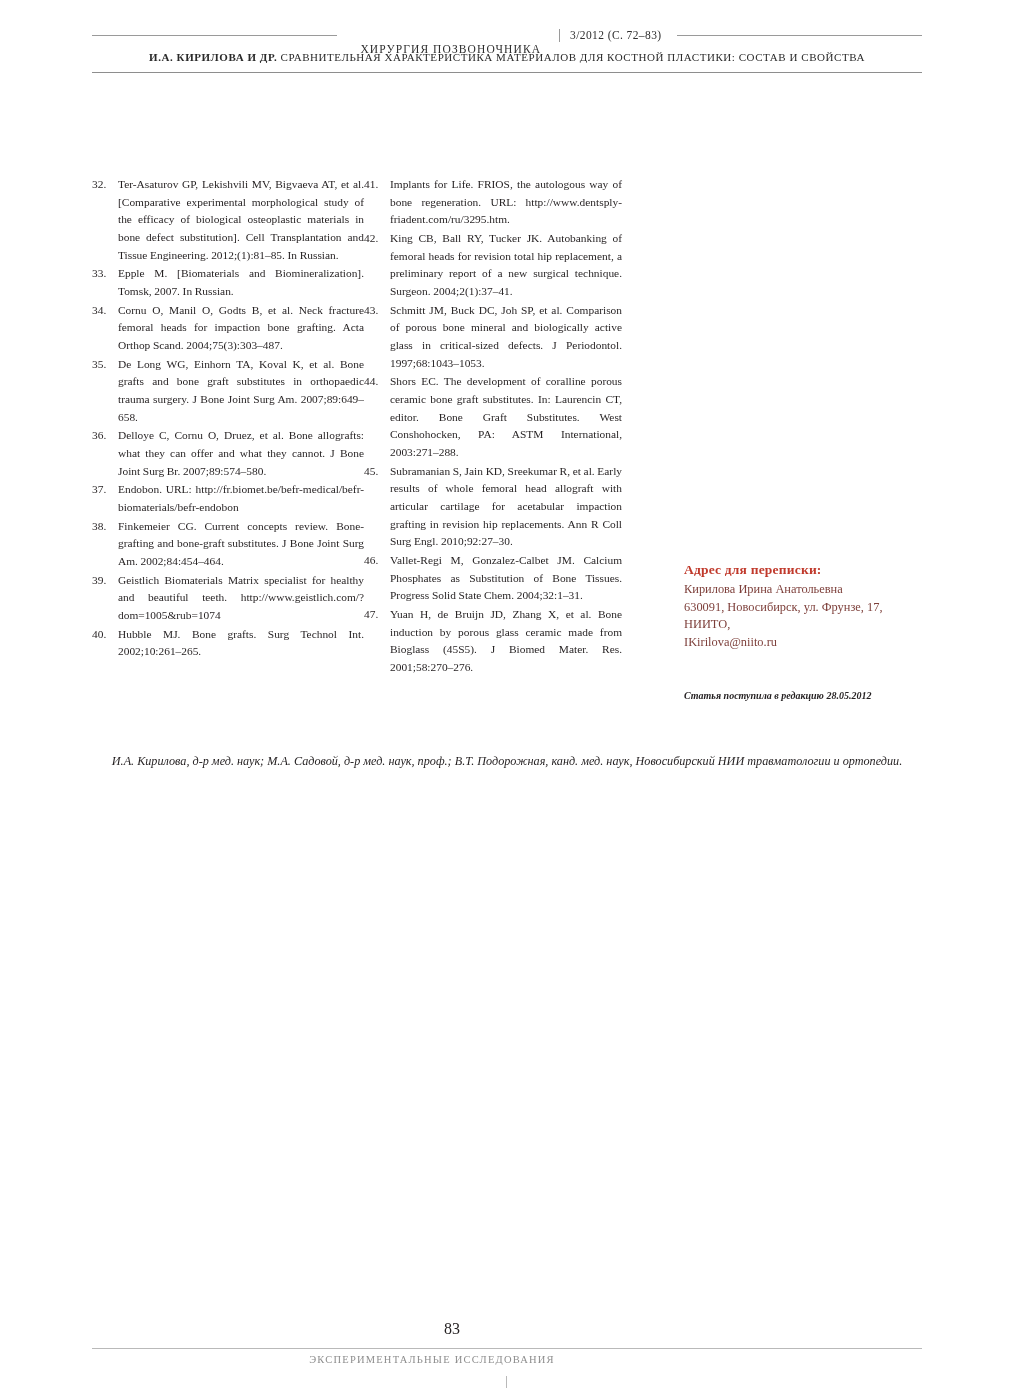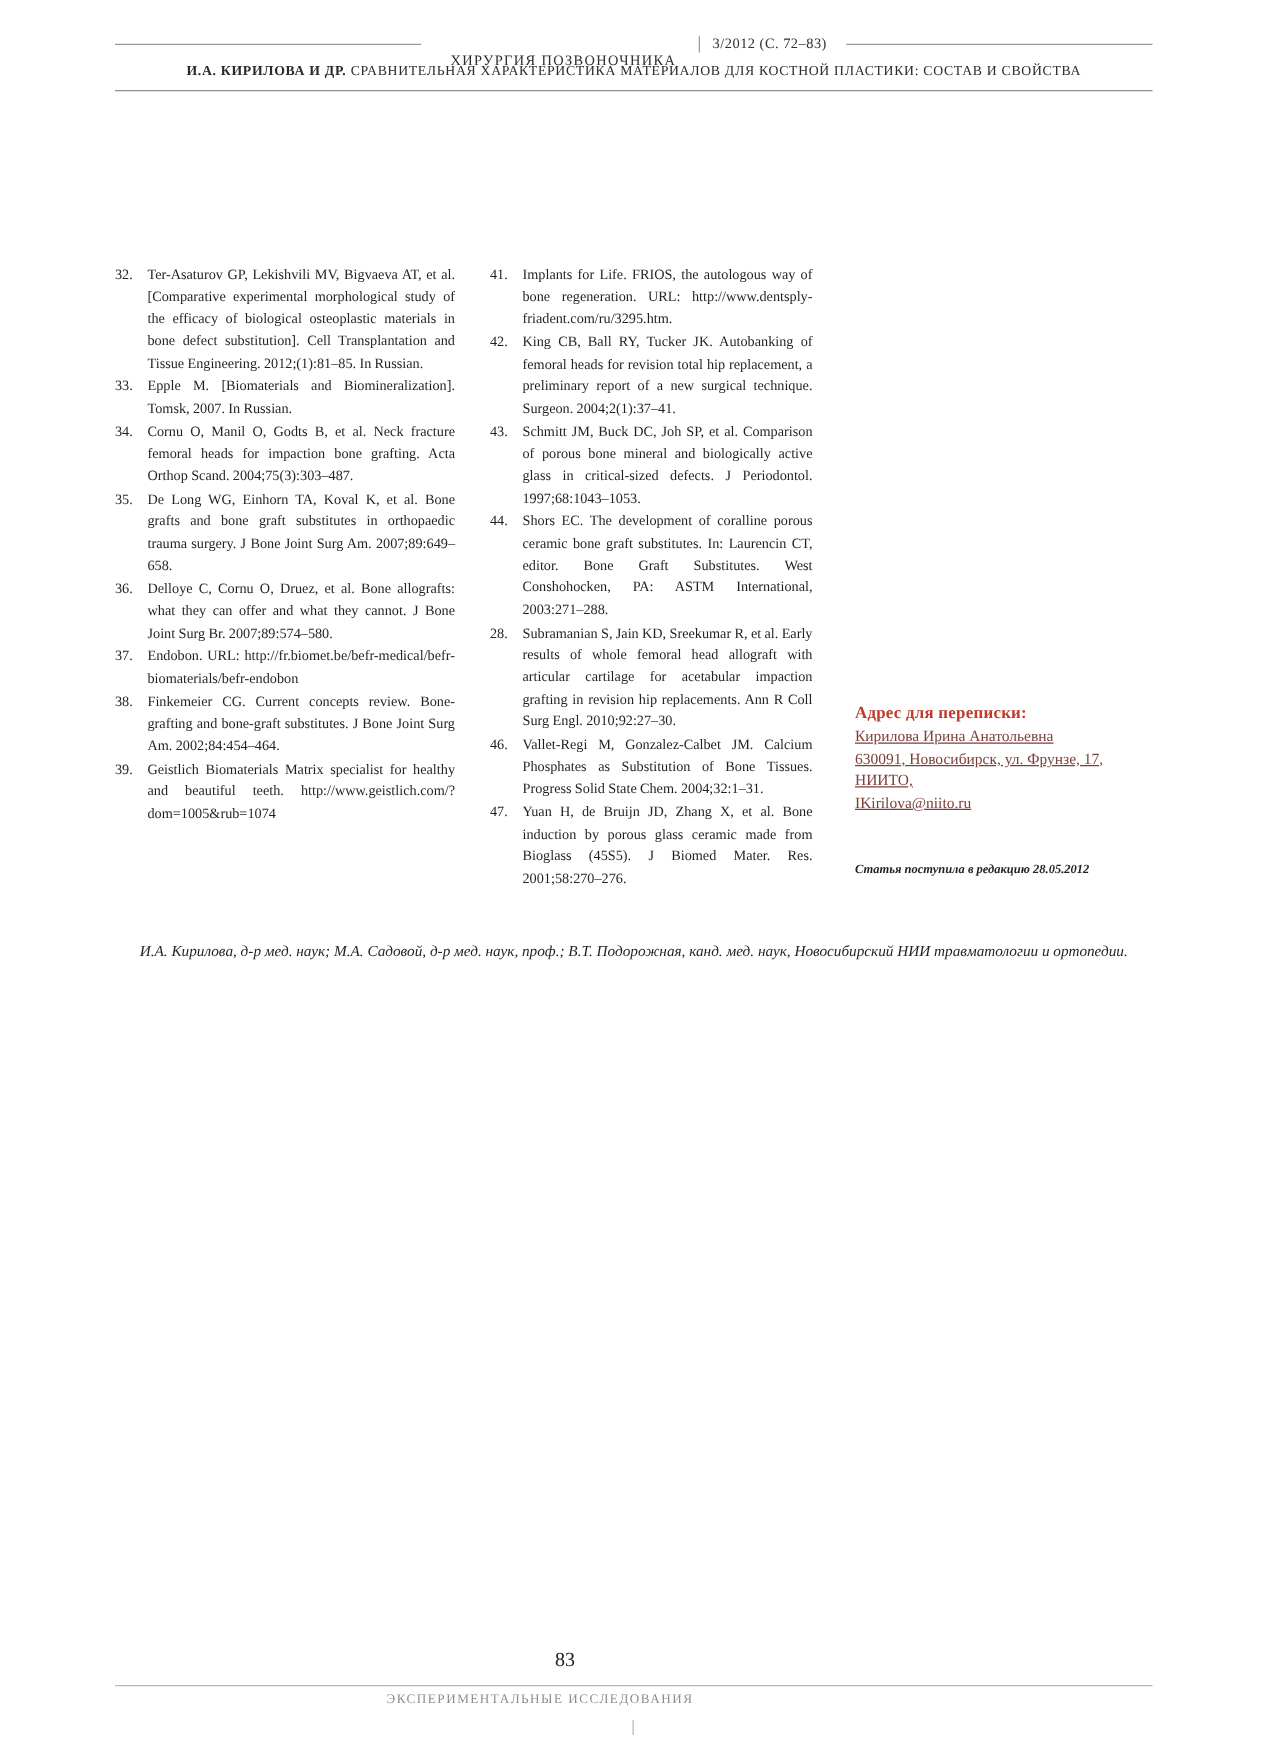--- a/index.html
+++ b/index.html
@@ -91,22 +91,20 @@
     background: #8e8e8e;
   }
 
   
   .refs {
     position: absolute;
     left: 92px;
     top: 176px;
     width: 830px;
     display: flex;
-    gap: 28px;
-    margin-top: 36px;
   }
   .col {
     width: 272px;
   }
   .col.col-right-wide { width: 258px; }
   .ref-item {
     display: flex;
     font-size: 11.4px;
     line-height: 1.55;
     margin-bottom: 1px;
@@ -136,21 +134,20 @@
     font-weight: bold;
     font-size: 13.5px;
     color: #c0392b;
     margin-bottom: 3px;
     letter-spacing: 0.2px;
   }
   .contact-line {
     font-size: 12.4px;
     line-height: 1.42;
     color: #7d3f3a;
-    text-decoration: underline;
   }
   .received {
     position: absolute;
     left: 684px;
     top: 690px;
     width: 250px;
     font-style: italic;
     font-weight: bold;
     font-size: 10px;
     color: #231f20;
@@ -262,41 +259,45 @@
         <span class="ref-text">Endobon. URL: http://fr.biomet.be/befr-medical/befr-biomaterials/befr-endobon</span>
       </div>
       <div class="ref-item">
         <span class="ref-num">38.</span>
         <span class="ref-text">Finkemeier CG. Current concepts review. Bone-grafting and bone-graft substitutes. J Bone Joint Surg Am. 2002;84:454–464.</span>
       </div>
       <div class="ref-item">
         <span class="ref-num">39.</span>
         <span class="ref-text">Geistlich Biomaterials Matrix specialist for healthy and beautiful teeth. http://www.geistlich.com/?dom=1005&amp;rub=1074</span>
       </div>
+      <div class="ref-item">
+        <span class="ref-num">40.</span>
+        <span class="ref-text">Hubble MJ. Bone grafts. Surg Technol Int. 2002;10:261–265.</span>
+      </div>
     </div>
 
     <div class="col col-right-wide">
       <div class="ref-item">
         <span class="ref-num">41.</span>
         <span class="ref-text">Implants for Life. FRIOS, the autologous way of bone regeneration. URL: http://www.dentsply-friadent.com/ru/3295.htm.</span>
       </div>
       <div class="ref-item">
         <span class="ref-num">42.</span>
         <span class="ref-text">King CB, Ball RY, Tucker JK. Autobanking of femoral heads for revision total hip replacement, a preliminary report of a new surgical technique. Surgeon. 2004;2(1):37–41.</span>
       </div>
       <div class="ref-item">
         <span class="ref-num">43.</span>
         <span class="ref-text">Schmitt JM, Buck DC, Joh SP, et al. Comparison of porous bone mineral and biologically active glass in critical-sized defects. J Periodontol. 1997;68:1043–1053.</span>
       </div>
       <div class="ref-item">
         <span class="ref-num">44.</span>
         <span class="ref-text">Shors EC. The development of coralline porous ceramic bone graft substitutes. In: Laurencin CT, editor. Bone Graft Substitutes. West Conshohocken, PA: ASTM International, 2003:271–288.</span>
       </div>
       <div class="ref-item">
-        <span class="ref-num">28.</span>
+        <span class="ref-num">45.</span>
         <span class="ref-text">Subramanian S, Jain KD, Sreekumar R, et al. Early results of whole femoral head allograft with articular cartilage for acetabular impaction grafting in revision hip replacements. Ann R Coll Surg Engl. 2010;92:27–30.</span>
       </div>
       <div class="ref-item">
         <span class="ref-num">46.</span>
         <span class="ref-text">Vallet-Regi M, Gonzalez-Calbet JM. Calcium Phosphates as Substitution of Bone Tissues. Progress Solid State Chem. 2004;32:1–31.</span>
       </div>
       <div class="ref-item">
         <span class="ref-num">47.</span>
         <span class="ref-text">Yuan H, de Bruijn JD, Zhang X, et al. Bone induction by porous glass ceramic made from Bioglass (45S5). J Biomed Mater. Res. 2001;58:270–276.</span>
       </div>

